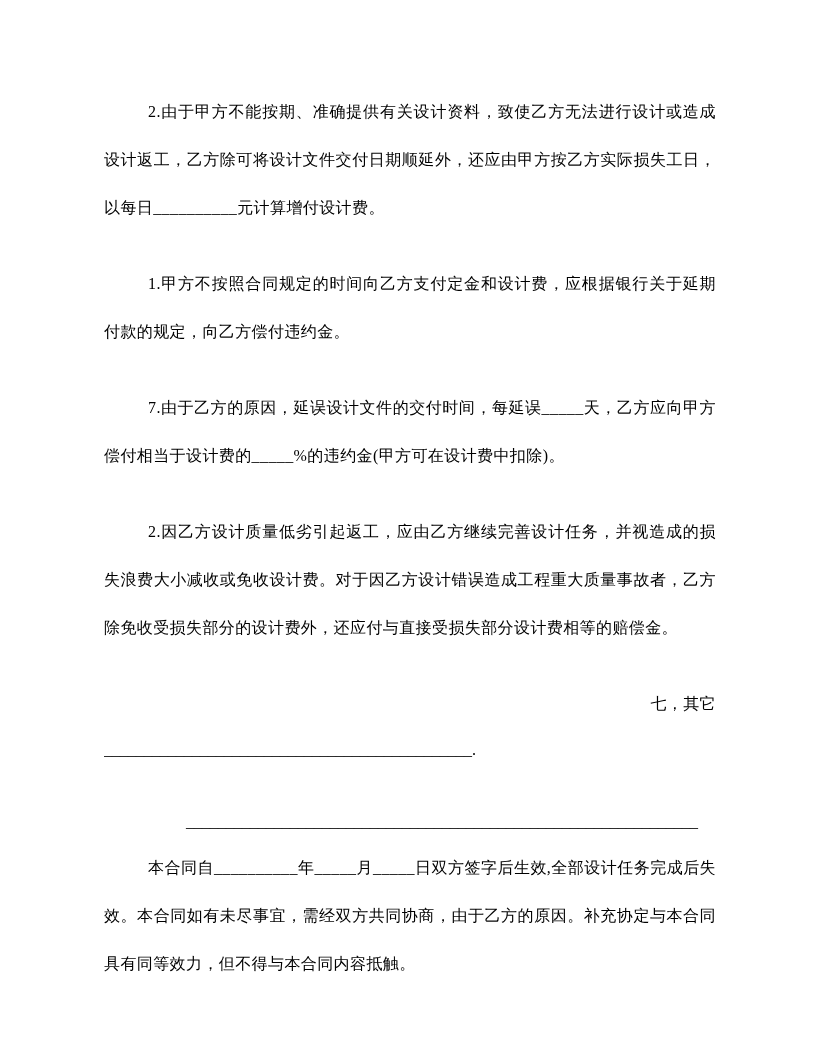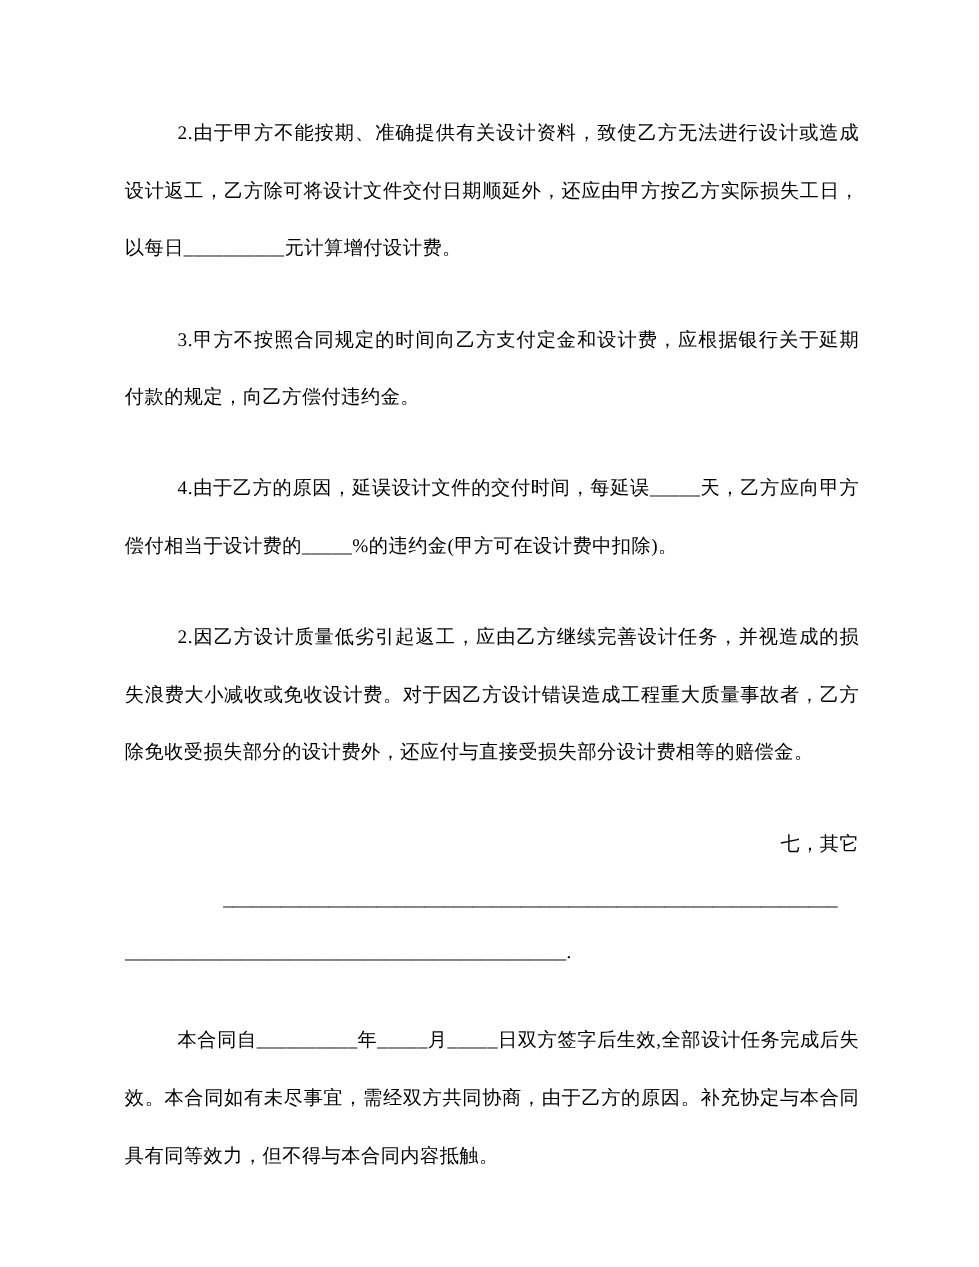--- a/index.html
+++ b/index.html
@@ -50,26 +50,26 @@
   .last {
     margin-bottom: 0;
   }
 </style>
 </head>
 <body>
 
 <div class="page">
   <p class="para">2.由于甲方不能按期、准确提供有关设计资料，致使乙方无法进行设计或造成设计返工，乙方除可将设计文件交付日期顺延外，还应由甲方按乙方实际损失工日，以每日__________元计算增付设计费。</p>
 
-  <p class="para">3.甲方不按照合同规定的时间向乙方支付定金和设计费，应根据银行关于延期付款的规定，向乙方偿付违约金。</p>
+  <p class="para">1.甲方不按照合同规定的时间向乙方支付定金和设计费，应根据银行关于延期付款的规定，向乙方偿付违约金。</p>
 
-  <p class="para">4.由于乙方的原因，延误设计文件的交付时间，每延误_____天，乙方应向甲方偿付相当于设计费的_____%的违约金(甲方可在设计费中扣除)。</p>
+  <p class="para">7.由于乙方的原因，延误设计文件的交付时间，每延误_____天，乙方应向甲方偿付相当于设计费的_____%的违约金(甲方可在设计费中扣除)。</p>
 
   <p class="para">2.因乙方设计质量低劣引起返工，应由乙方继续完善设计任务，并视造成的损失浪费大小减收或免收设计费。对于因乙方设计错误造成工程重大质量事故者，乙方除免收受损失部分的设计费外，还应付与直接受损失部分设计费相等的赔偿金。</p>
 
   <p class="para heading">七，其它</p>
 
+  <p class="fill fill-end">______________________________________________.</p>
+
   <p class="fill fill-indent">________________________________________________________________</p>
-
-  <p class="fill fill-end">______________________________________________.</p>
 
   <p class="para last">本合同自__________年_____月_____日双方签字后生效,全部设计任务完成后失效。本合同如有未尽事宜，需经双方共同协商，由于乙方的原因。补充协定与本合同具有同等效力，但不得与本合同内容抵触。</p>
 </div>
 
 </body></html>

